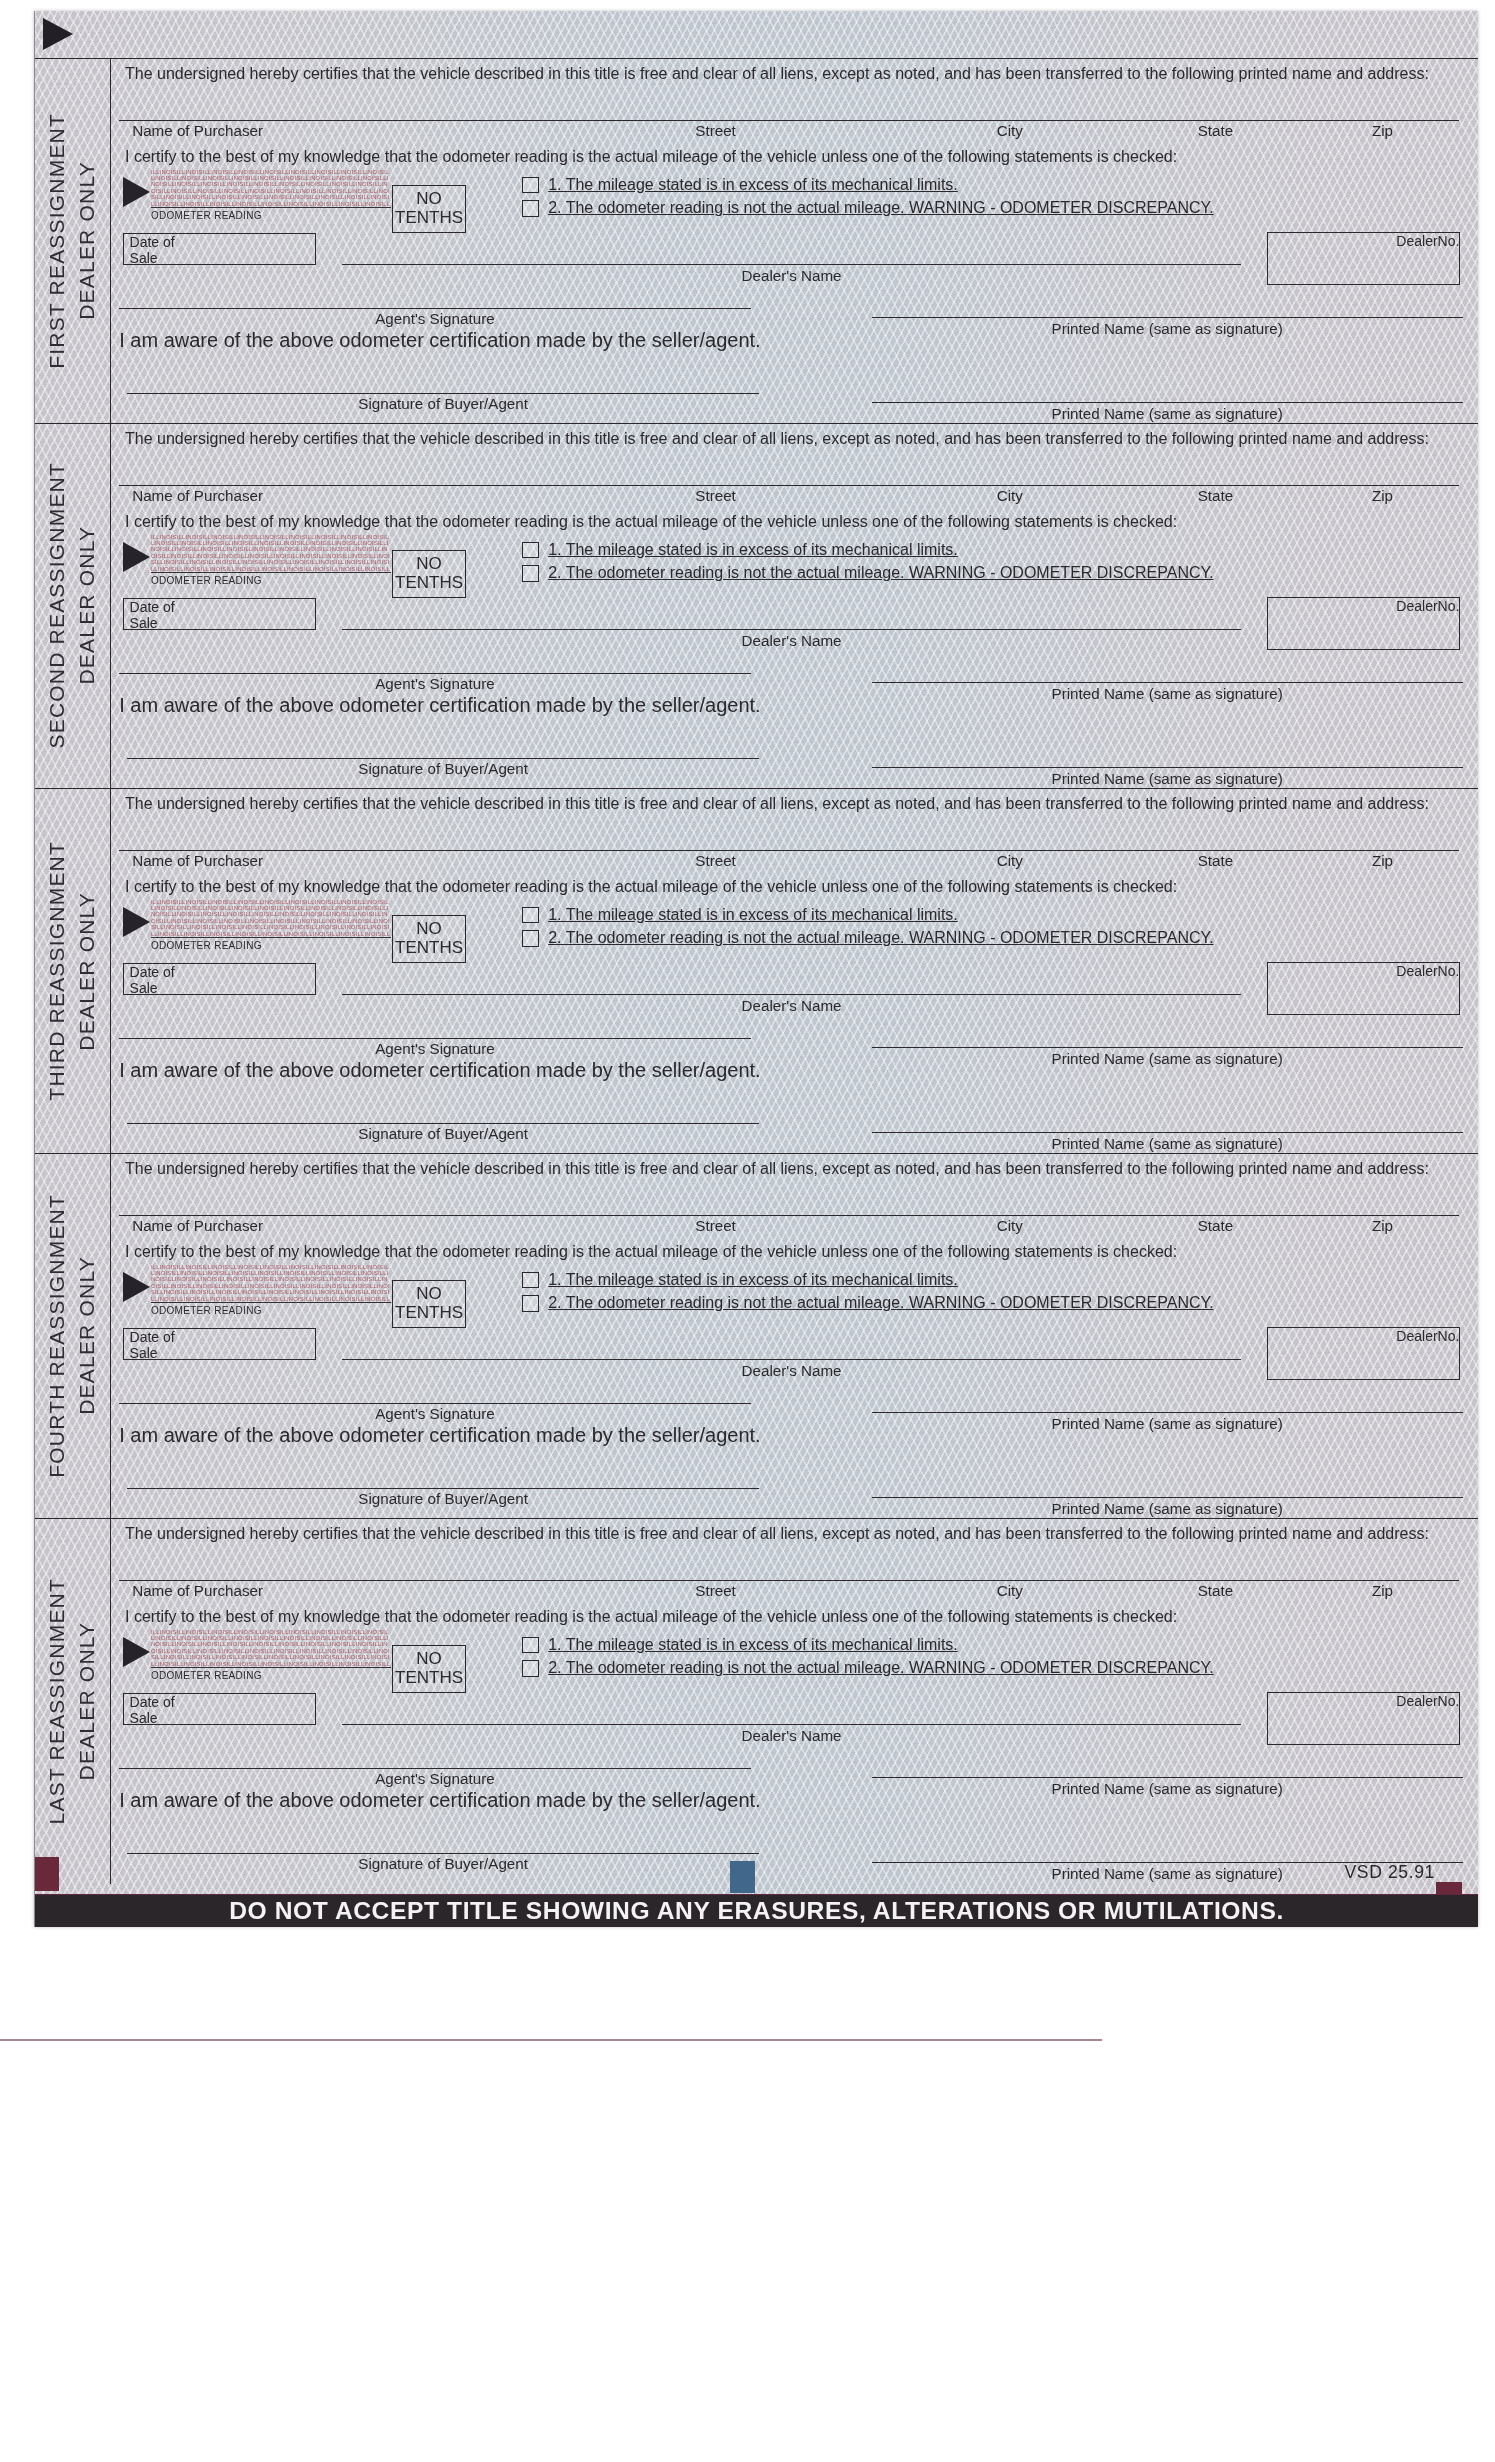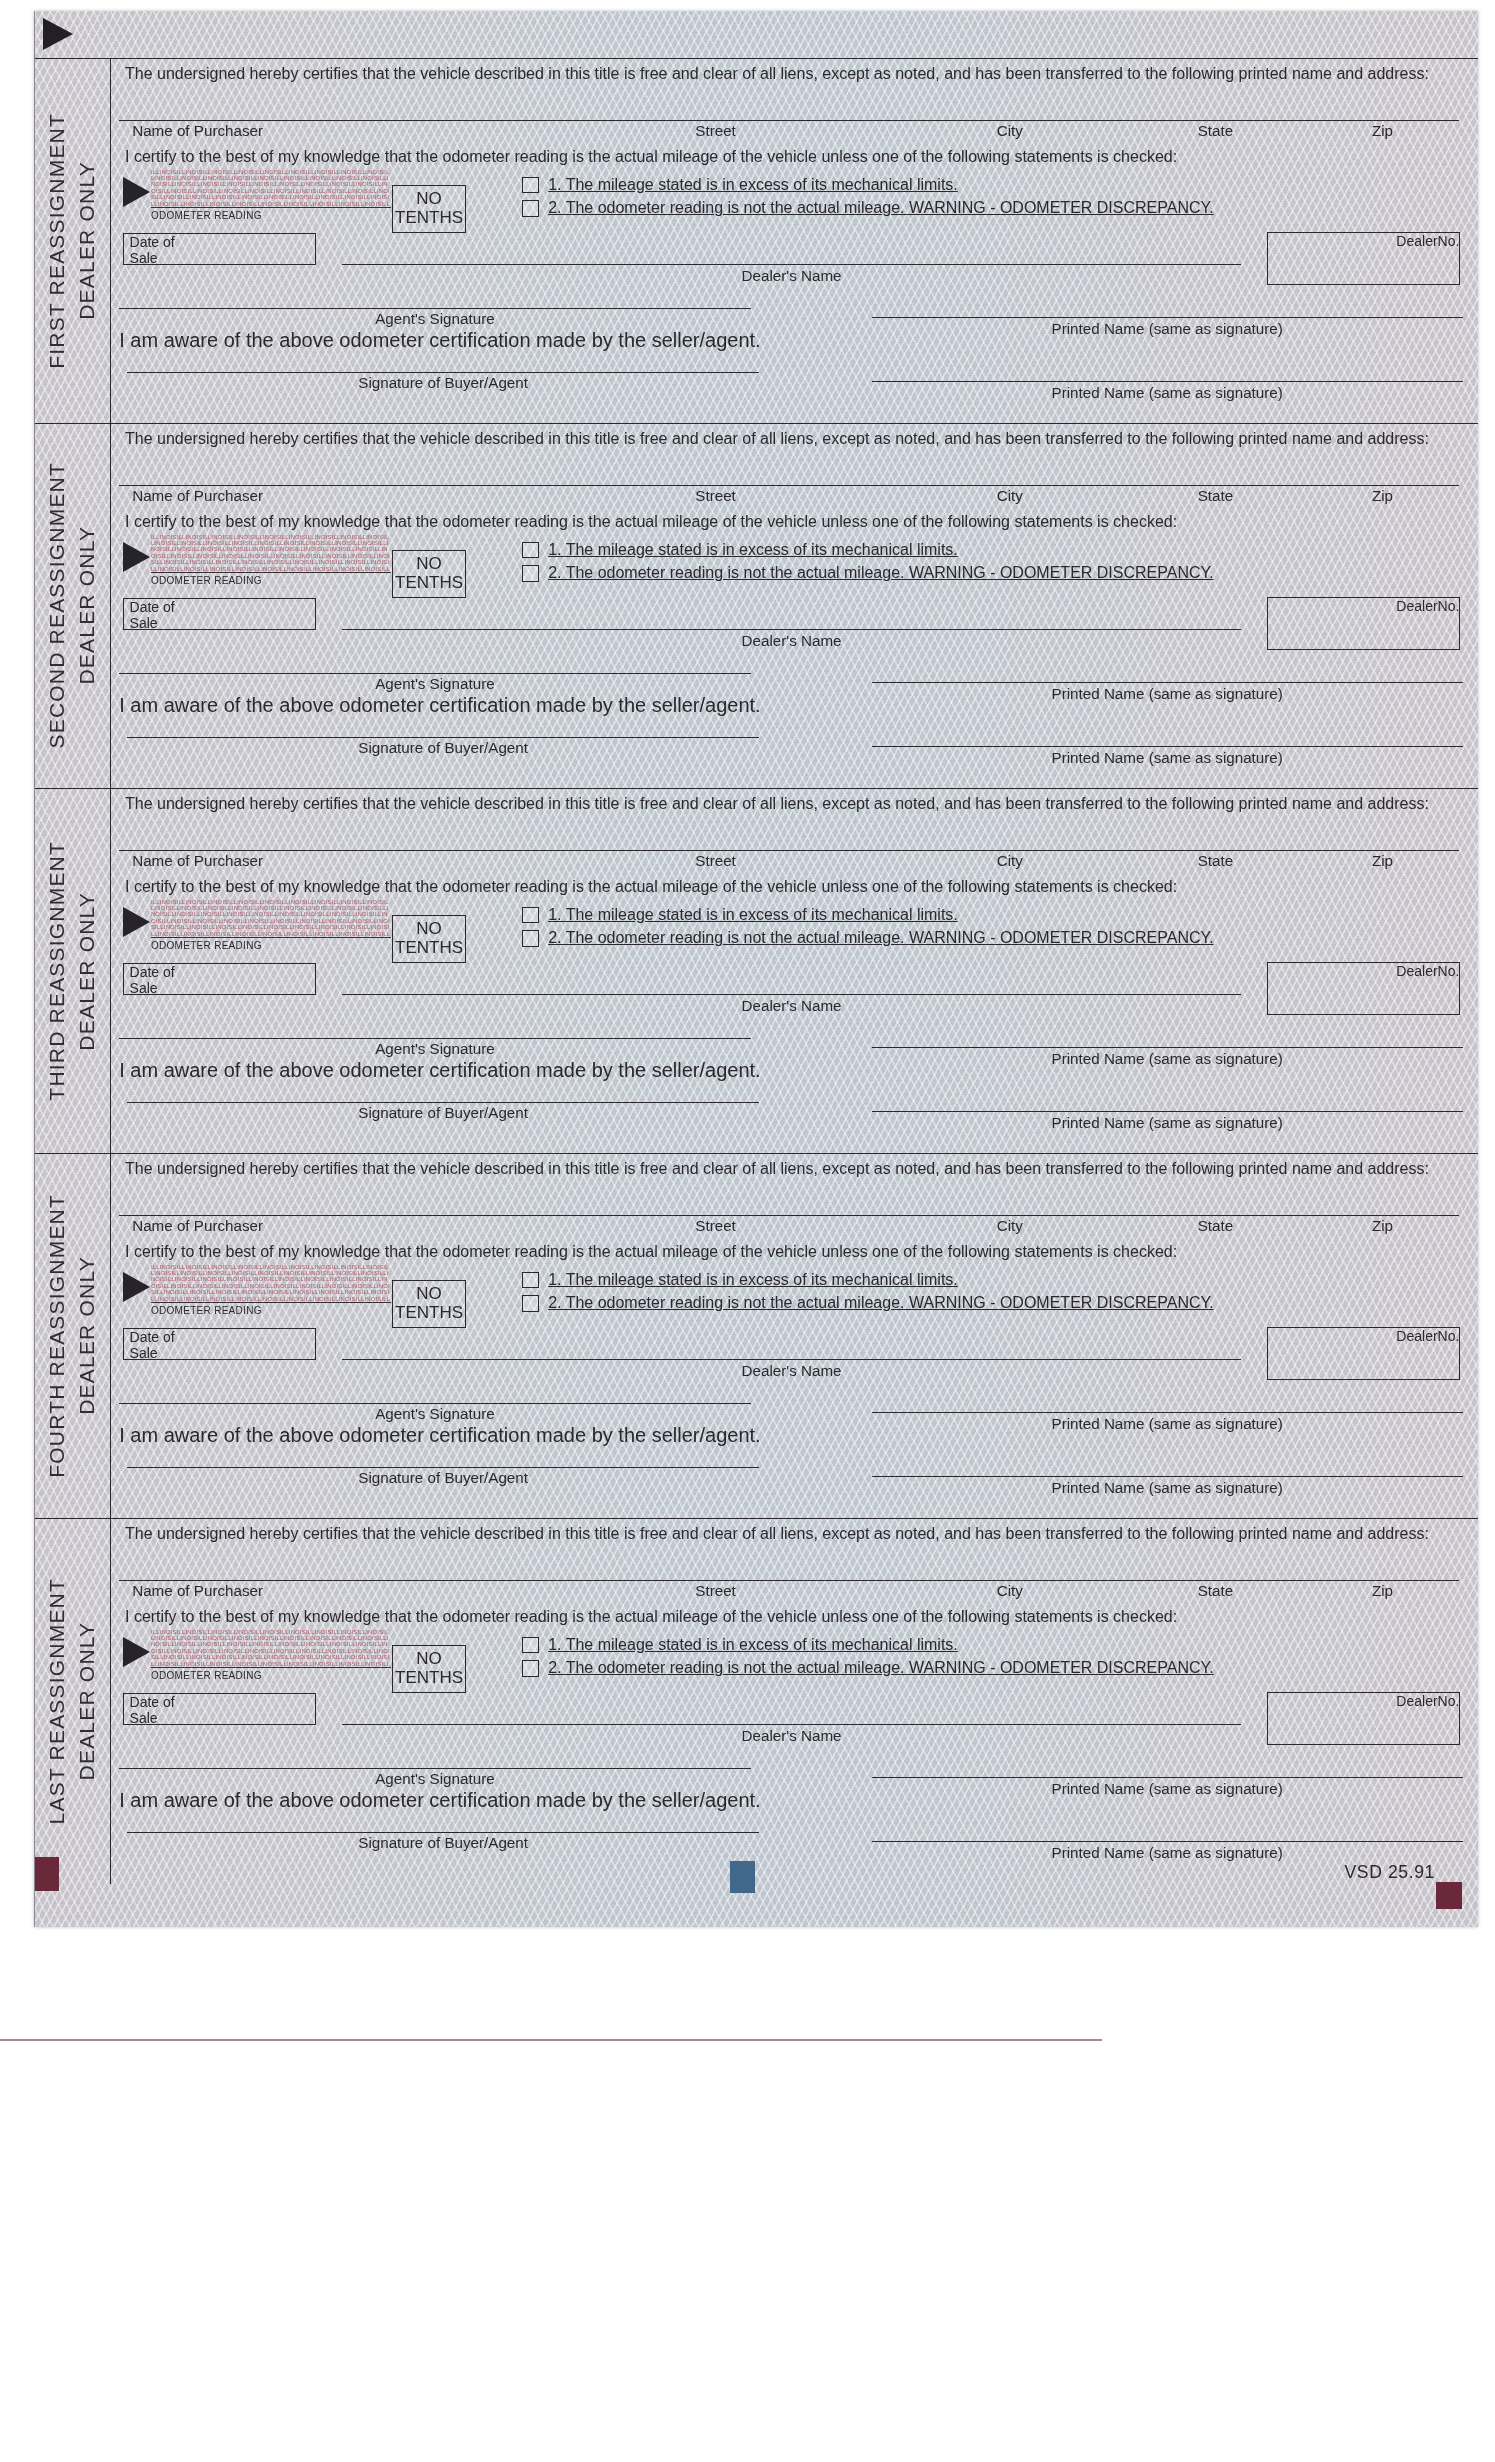--- a/index.html
+++ b/index.html
@@ -64,21 +64,21 @@
     padding:1.8px 0 0 5.9px;box-sizing:border-box;flex:0 0 auto;margin-top:5px;}
   .dealer-line{flex:1 1 auto;margin:0 26px;padding-top:36px;}
   .dealer-line .rule{border-top:1.8px solid #2a282c;}
   .dealer-line .lbl{text-align:center;font-size:15.2px;padding-top:2.3px;}
   .dealer-no-box{width:193px;height:53px;border:1.8px solid #2a282c;font-size:14px;line-height:1.15;
     box-sizing:border-box;flex:0 0 auto;margin-top:4.7px;display:flex;justify-content:flex-end;
     padding:0 0 3.5px 5.9px;}
   
   .sig-row{position:absolute;left:8.2px;right:15.2px;display:flex;align-items:flex-start;}
   .row-agent{top:249px;}
-  .row-buyer{top:313px;}
+  .row-buyer{top:334px;}
   .sig-l{width:47%;}
   .sig-r{width:44%;margin-left:auto;padding-top:9.4px;}
   .sig-row .rule{border-top:1.8px solid #2a282c;}
   .sig-lbl{text-align:center;font-size:15.2px;padding-top:1.8px;}
   .aware{font-size:20px;margin-top:1.2px;white-space:nowrap;}
   .indent{margin-left:8.2px;}
   
   .vsd{position:absolute;right:43px;top:1851px;font-size:17.6px;letter-spacing:0.6px;color:#2a282c;}
   .bar{position:absolute;left:0;right:0;bottom:0;height:32px;background:#2b2629;
     border-top:1.8px solid #5e2742;display:flex;align-items:center;justify-content:center;}
@@ -535,16 +535,19 @@
 
     </div>
   </section>
 </div>
 
   <div class="vsd">VSD 25.91</div>
   <div class="sq sq-maroon sq-left"></div>
   <div class="sq sq-blue sq-center"></div>
   <div class="sq sq-maroon sq-right"></div>
 
+  <div class="bar">
+    <span>DO NOT ACCEPT TITLE SHOWING ANY ERASURES, ALTERATIONS OR MUTILATIONS.</span>
+  </div>
 </div>
 
 <div class="bottom-artifact"></div>
 
 
 </body></html>

